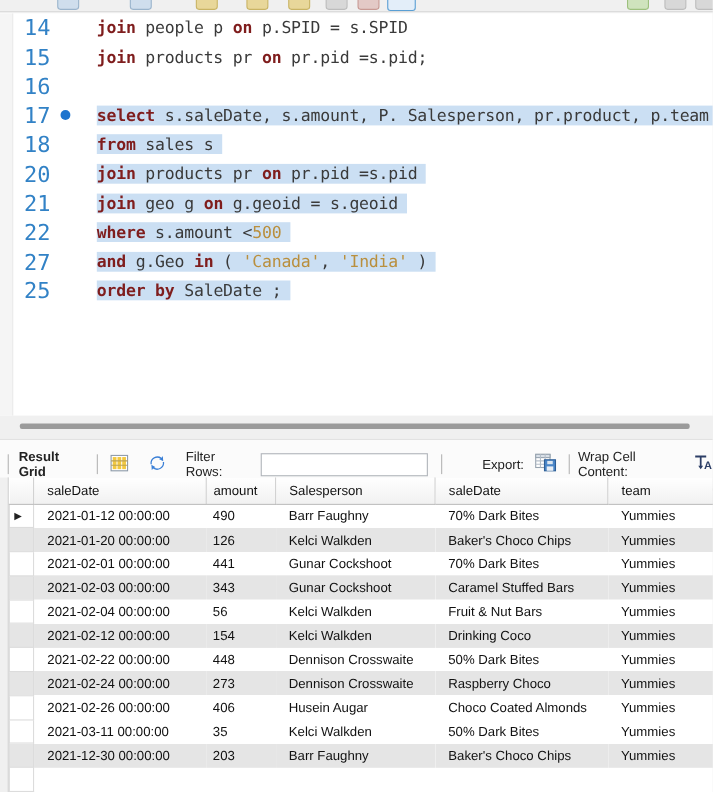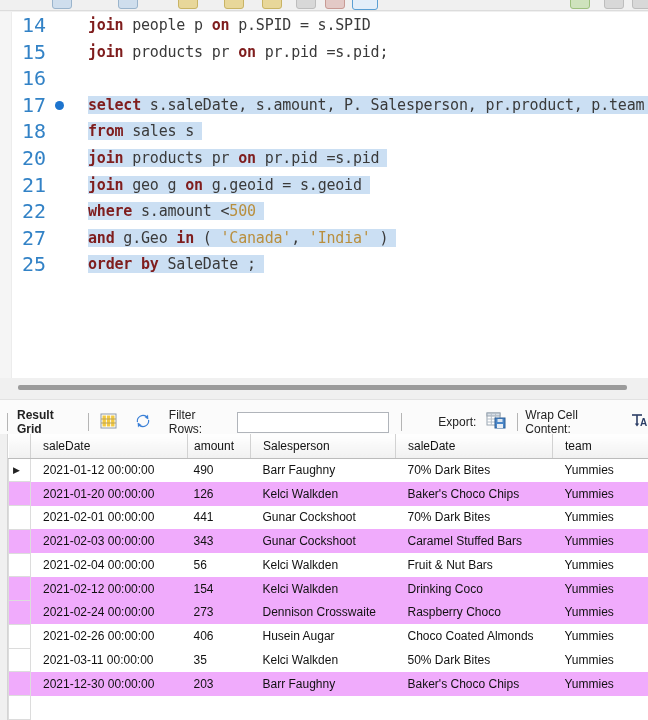--- a/index.html
+++ b/index.html
@@ -61,21 +61,21 @@
   #grid { position:absolute; top:434px; left:0; right:0; bottom:0;
           display:flex; background:#ffffff; }
   #grid-left-strip { width:8px; background:#f0f0f0; border-right:1px solid #d4d4d4; flex:0 0 auto; }
   table { border-collapse:collapse; table-layout:fixed; width:640px; font-size:12px; color:#111; }
   th { height:24px; font-weight:normal; text-align:left; padding:0 0 0 12px;
        background:linear-gradient(#ffffff,#f1f1f1);
        border-right:1px solid #d2d2d2; border-bottom:1px solid #bcbcbc;
        white-space:nowrap; overflow:hidden; }
   td { height:21.3px; padding:0 0 0 12px; white-space:nowrap; overflow:hidden; }
   td.amount, th.amount { padding-left:6px; }
-  tr.alt td { background:#f0abfc;margin-left:22px; }
+  tr.alt td { background:#e5e5e5;margin-left:22px; }
   td.rowsel { background:#ffffff; border:1px solid #dcdcdc; padding:0 0 0 4px;
               font-size:9px; color:#222; }
   th.rowsel { padding:0; }
 </style>
 </head>
 <body>
 <div id="stage">
 
   <div id="top-strip">
     <div class="tb-ic blue" style="left:52px"></div>
@@ -221,20 +221,28 @@
             <td>Yummies</td>
           </tr>
           <tr class="alt">
             <td class="rowsel"></td>
             <td>2021-02-12 00:00:00</td>
             <td class="amount">154</td>
             <td>Kelci Walkden</td>
             <td>Drinking Coco</td>
             <td>Yummies</td>
           </tr>
+          <tr>
+            <td class="rowsel"></td>
+            <td>2021-02-22 00:00:00</td>
+            <td class="amount">448</td>
+            <td>Dennison Crosswaite</td>
+            <td>50% Dark Bites</td>
+            <td>Yummies</td>
+          </tr>
           <tr class="alt">
             <td class="rowsel"></td>
             <td>2021-02-24 00:00:00</td>
             <td class="amount">273</td>
             <td>Dennison Crosswaite</td>
             <td>Raspberry Choco</td>
             <td>Yummies</td>
           </tr>
           <tr>
             <td class="rowsel"></td>

